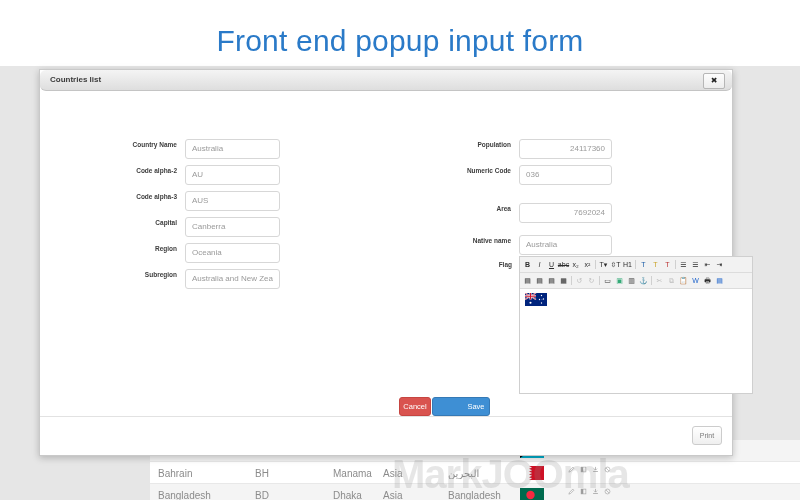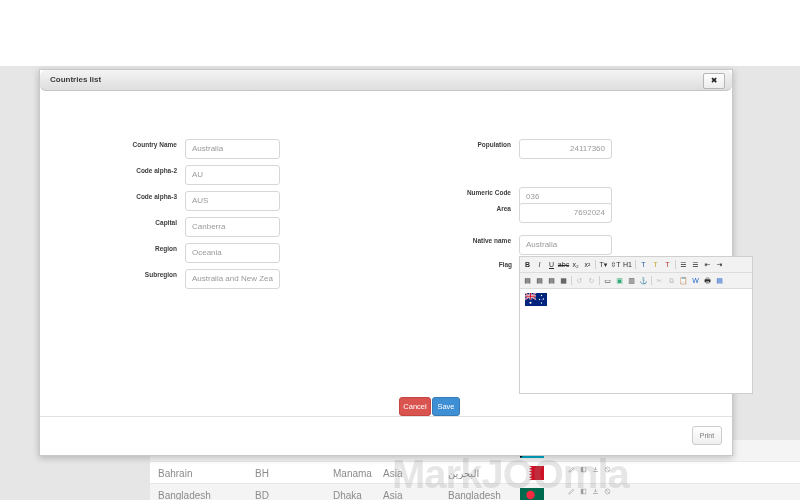--- a/index.html
+++ b/index.html
@@ -237,21 +237,21 @@
     justify-content: center;
     cursor: pointer;
     font-family: "Liberation Sans", sans-serif;
   }
   .btn-cancel {
     left: 359px; top: 306px; width: 30px;
     background: #d9534f; border-color: #c64541;
   }
   .btn-save {
     left: 392px; top: 306px; width: 26px;
-    background: #3e8fd4; border-color: #3579b5;
+    background: #3e8fd4; border-color: #3579b5; padding-left: 30px;
   }
 
   .modal-footer {
     position: relative;
     height: 38px;
     background: #ffffff;
     border-top: 1px solid #e2e2e2;
   }
   .btn-print {
     position: absolute;
@@ -266,20 +266,21 @@
     align-items: center;
     justify-content: center;
     cursor: pointer;
   }
 </style>
 </head>
 <body>
 
 <div id="root">
 
+  <div class="page-title">Front end popup input form</div>
 
   <div class="backdrop"></div>
 
   <div class="bg-table">
     <div class="bg-row alt">
       <div class="bg-cell c-name">Bahamas</div>
       <div class="bg-cell c-code">BS</div>
       <div class="bg-cell c-cap">Nassau</div>
       <div class="bg-cell c-reg">Americas</div>
       <div class="bg-cell c-nat">Bahamas</div>
@@ -406,21 +407,21 @@
       </div>
       <div class="field fl" style="top:176px">
         <span class="lbl">Subregion</span>
         <input type="text" value="Australia and New Zealand" style="">
       </div>
 
       <div class="field fr" style="top:46px">
         <span class="lbl">Population</span>
         <input class="num" type="text" value="24117360" style="">
       </div>
-      <div class="field fr" style="top:94px">
+      <div class="field fr" style="top:72px">
         <span class="lbl">Numeric Code</span>
         <input type="text" value="036" style="">
       </div>
       <div class="field fr" style="top:110px">
         <span class="lbl">Area</span>
         <input class="num" type="text" value="7692024" style="">
       </div>
       <div class="field fr" style="top:142px">
         <span class="lbl">Native name</span>
         <input type="text" value="Australia" style="">

